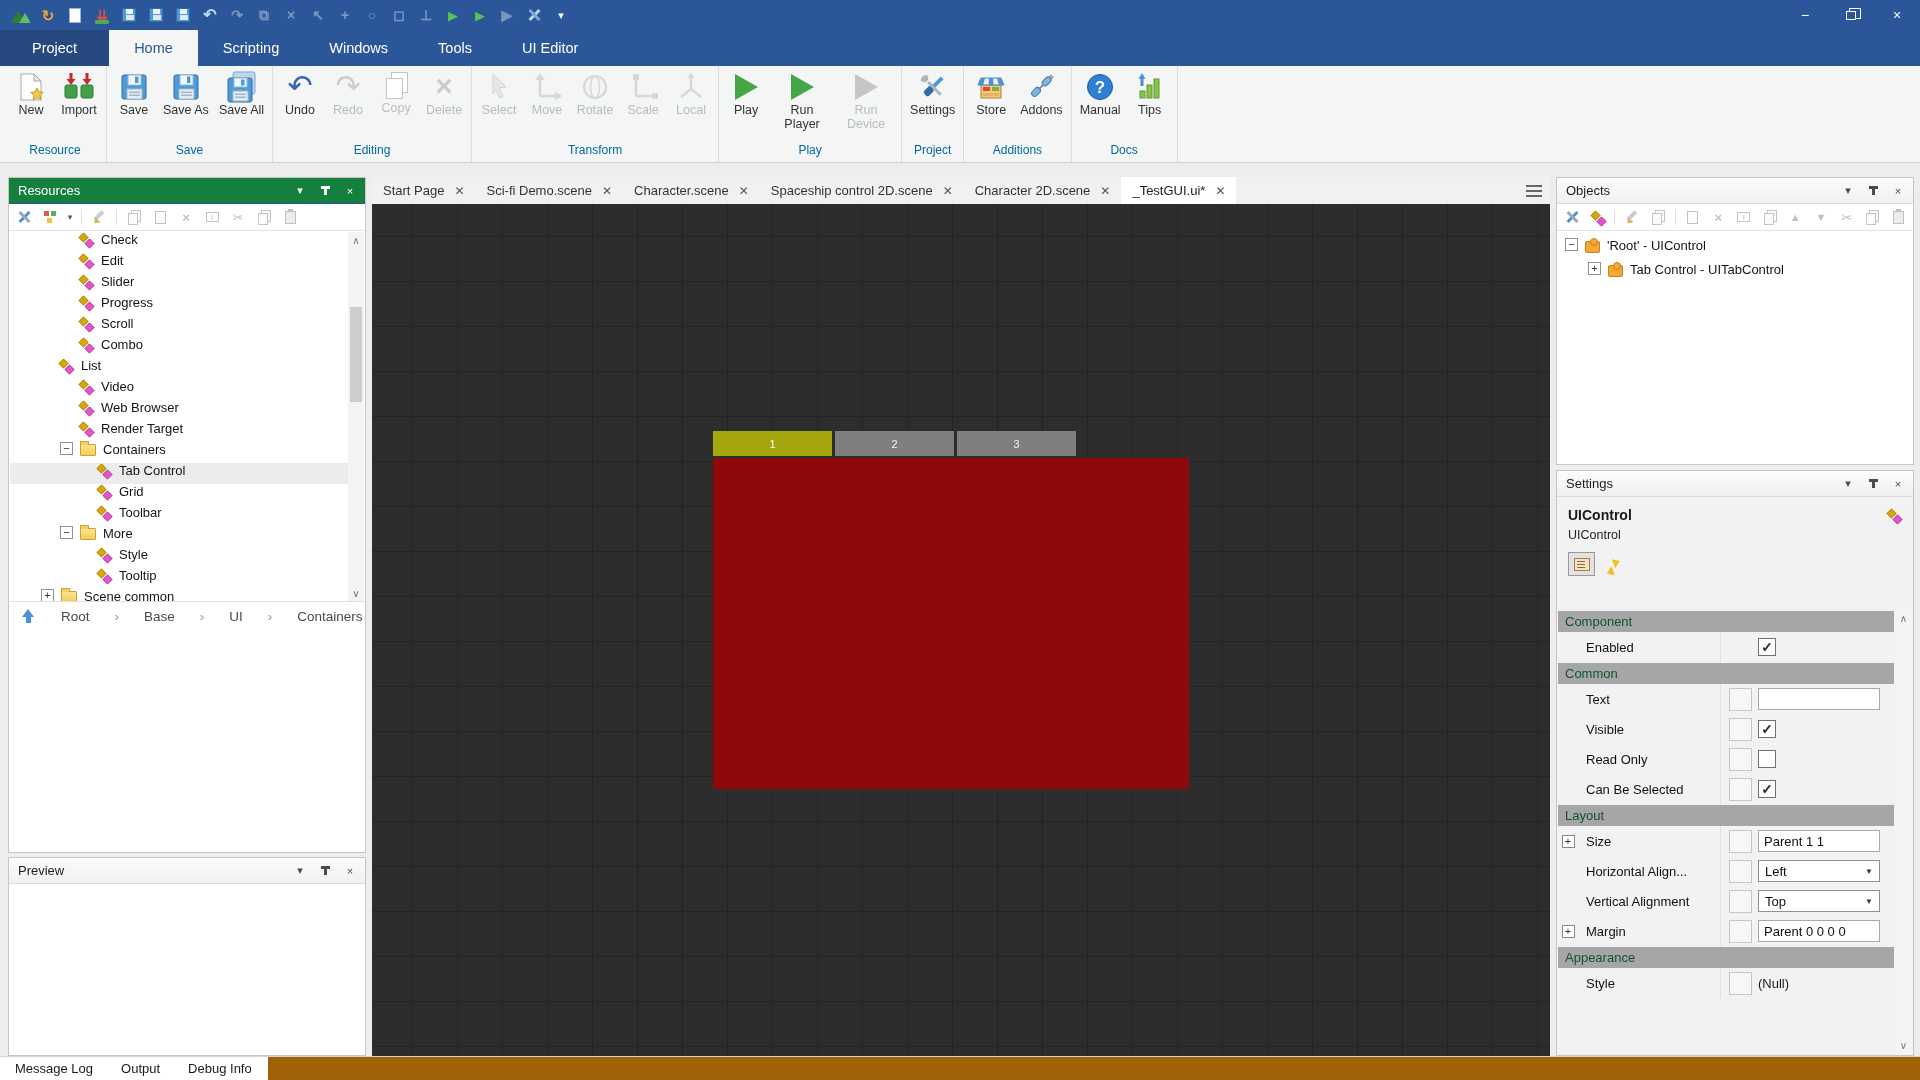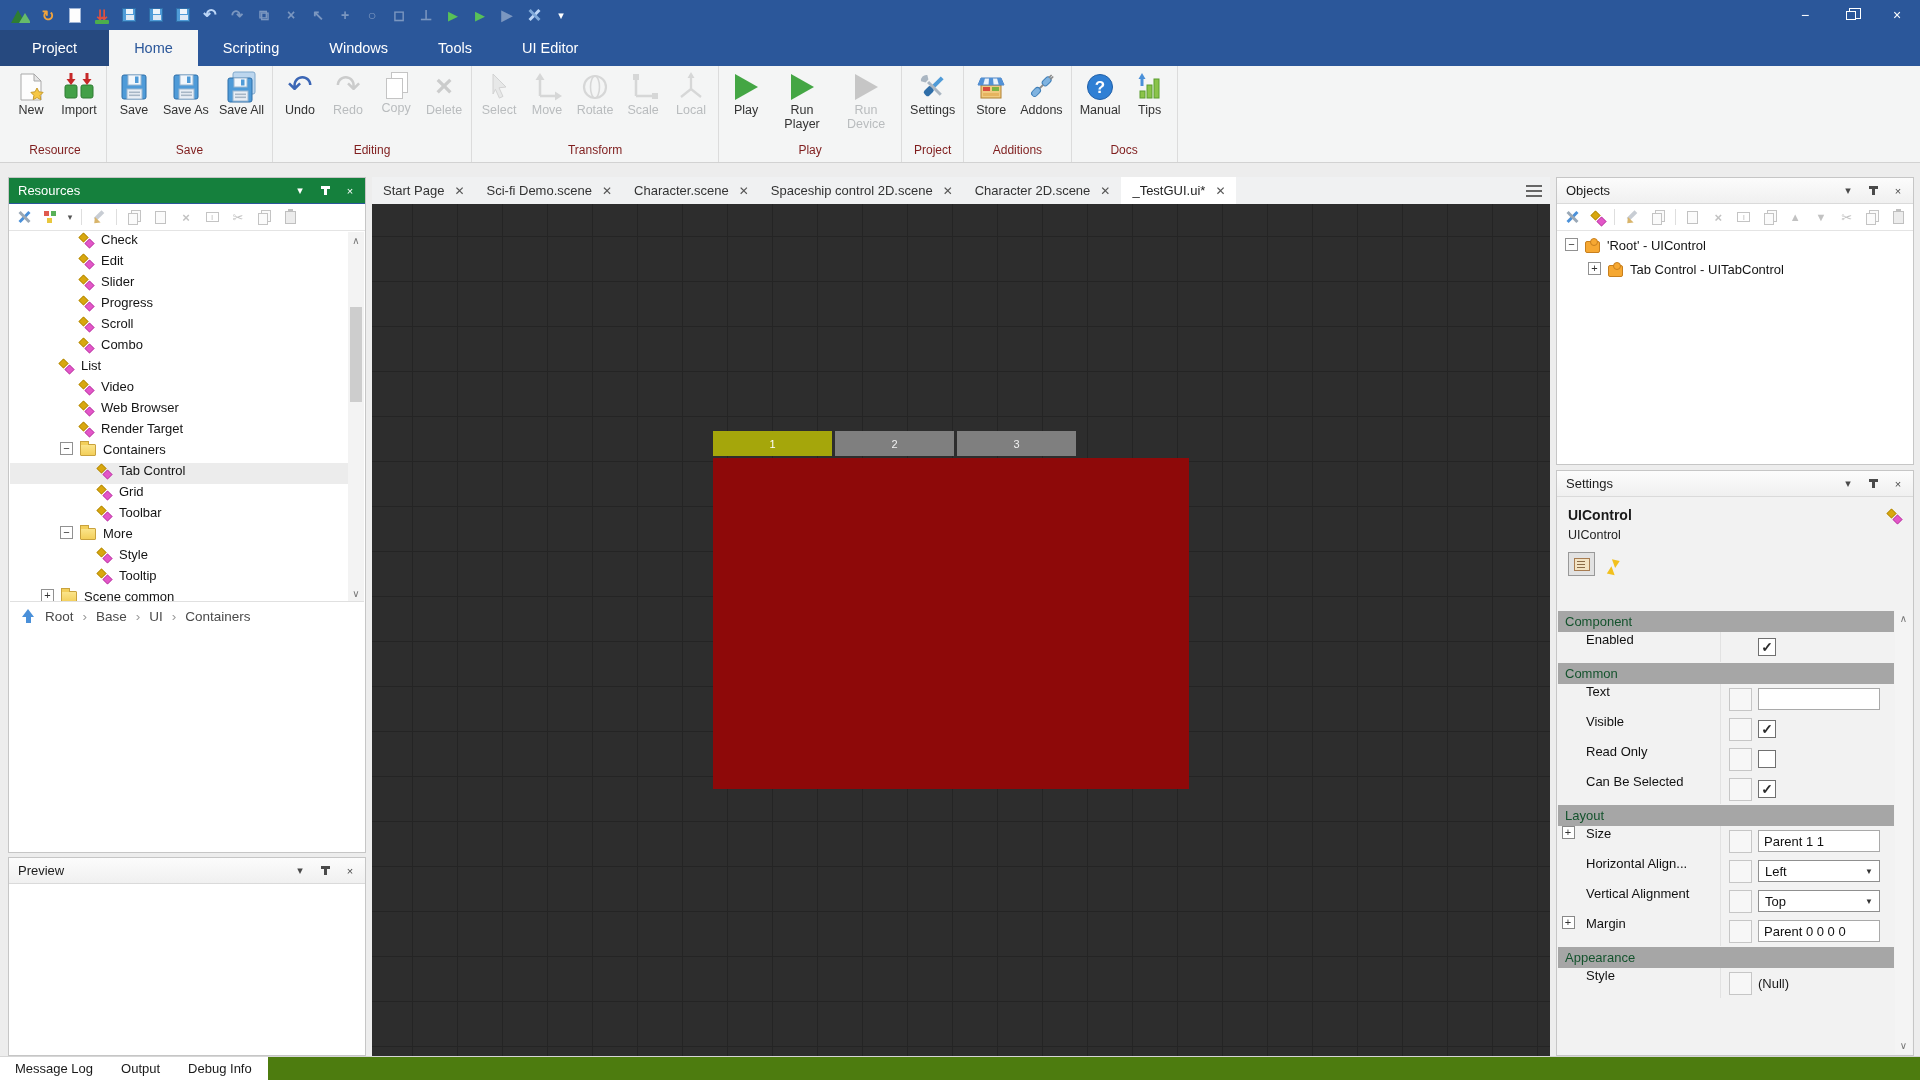--- a/index.html
+++ b/index.html
@@ -42,21 +42,21 @@
 
   
   .ribbon{position:absolute;left:0;top:66px;width:1920px;height:97px;background:#f4f5f5;border-bottom:1px solid #d2d2d2;display:flex;align-items:stretch;padding-left:4px}
   .rgroup{display:flex;flex-direction:column;border-right:1px solid #dcdcdc;padding:1px 3px 0}
   .rbtns{flex:1;display:flex;align-items:stretch}
   .rbtn{min-width:48px;padding:4px 5px 0;display:flex;flex-direction:column;align-items:center;font-size:12.5px;color:#333;line-height:1.15}
   .rbtn .lab{margin-top:0;text-align:center;max-width:54px}
   .rbtn.dis{color:#b9bcbe}
   .rbtn.dis svg,.rbtn.dis .gi{opacity:.45;filter:grayscale(1)}
   .gi{font-size:30px;line-height:30px;height:32px;display:block}
-  .gname{height:19px;text-align:center;color:#7f1d1d;font-size:12px}
+  .gname{height:19px;text-align:center;color:#0369a1;font-size:12px}
   .play-tri{width:0;height:0;border-left:23px solid #44a644;border-top:13px solid transparent;border-bottom:13px solid transparent;margin:3px 0}
   .play-tri.gray{border-left-color:#c6c6c6}
   .gi-pages{width:26px;height:30px;position:relative;display:block}
   .gi-pages::before,.gi-pages::after{content:"";position:absolute;width:15px;height:19px;background:#fff;border:1px solid #c4c4c4}
   .gi-pages::before{left:8px;top:1px}.gi-pages::after{left:3px;top:7px}
 
   
   .panel{position:absolute;background:#fff;border:1px solid #c6c6c6}
   .phead{height:26px;display:flex;align-items:center;padding:0 7px 0 9px;background:linear-gradient(#fcfcfc,#f0f0f0);border-bottom:1px solid #dadada;color:#1c1c1c;font-size:13px}
   .phead.focused{background:#15803d;color:#fff;border-bottom-color:#2b579a}
@@ -94,21 +94,21 @@
   .ic-item::before{content:"";position:absolute;left:1px;top:1px;width:7px;height:7px;background:#d8a70f;border:1px solid #a87f07;transform:rotate(45deg) scale(.8)}
   .ic-item::after{content:"";position:absolute;left:7px;top:7px;width:7px;height:7px;background:#e356c8;border:1px solid #b03a9c;transform:rotate(45deg) scale(.8)}
   .ic-folder{width:16px;height:12px;background:linear-gradient(#fbe48a,#f3cf5a);border:1px solid #c9a23d;border-radius:1px;position:relative;flex:none;margin-top:2px}
   .ic-folder::before{content:"";position:absolute;left:-1px;top:-4px;width:7px;height:3px;background:#f3cf5a;border:1px solid #c9a23d;border-bottom:none}
   .ic-puzzle{width:15px;height:12px;background:#f6a832;border:1px solid #c87f1d;border-radius:2px;position:relative;flex:none;margin-top:3px}
   .ic-puzzle::before{content:"";position:absolute;left:4px;top:-4px;width:6px;height:6px;border-radius:50%;background:#f6a832;border:1px solid #c87f1d}
   .vscroll{position:absolute;right:1px;width:16px;background:#f3f3f3;display:flex;flex-direction:column;align-items:center;color:#777;font-size:10px}
   .vthumb{width:12px;background:#cdcdcd;border-radius:0}
 
   
-  .bcrumb{position:absolute;left:1px;right:1px;height:30px;border-top:1px solid #e0e0e0;background:#fff;display:flex;align-items:center;gap:9px;padding-left:11px;font-size:13.5px;color:#4a4a4a}
+  .bcrumb{position:absolute;left:1px;right:1px;height:30px;border-top:1px solid #e0e0e0;background:#fff;display:flex;align-items:center;gap:25px;padding-left:11px;font-size:13.5px;color:#4a4a4a}
   .bsep{color:#999}
   .up-arrow{width:15px;height:15px;position:relative}
   .up-arrow::before{content:"";position:absolute;left:1px;top:0;border-left:6.5px solid transparent;border-right:6.5px solid transparent;border-bottom:8px solid #4a90d9}
   .up-arrow::after{content:"";position:absolute;left:5px;top:7px;width:5px;height:7px;background:#4a90d9}
 
   
   .tabstrip{position:absolute;left:372px;top:177px;width:1178px;height:27px;background:#f0f1f2;display:flex;align-items:stretch}
   .dtab{display:flex;align-items:center;gap:10px;padding:0 11px;font-size:13px;color:#333}
   .dtab.active{background:#fff;color:#222}
   .dclose{font-size:12px;color:#555}
@@ -129,35 +129,35 @@
   .ssub{padding:5px 10px 0;font-size:12.5px;color:#222}
   .stabs{display:flex;gap:6px;padding:10px 10px 7px}
   .stab{width:27px;height:24px;display:flex;align-items:center;justify-content:center;border:1px solid transparent}
   .stab.sel{background:#e2e2e2;border-color:#999}
   .ic-props{width:16px;height:13px;background:#f3e3c3;border:1px solid #a77c52;position:relative}
   .ic-props::before{content:"";position:absolute;left:2px;top:2px;width:8px;height:1.5px;background:#8a6a46;box-shadow:0 3px 0 #8a6a46,0 6px 0 #8a6a46}
   .ic-bolt{width:0;height:0;border-left:5px solid transparent;border-right:3px solid transparent;border-top:8px solid #f2c01d;position:relative;transform:rotate(12deg)}
   .ic-bolt::after{content:"";position:absolute;left:-7px;top:-1px;border-left:3px solid transparent;border-right:5px solid transparent;border-bottom:8px solid #f2c01d}
   .pgrid{position:absolute;left:0;right:18px;top:112px;bottom:0}
   .pcat{height:21px;background:#a6a6a6;color:#14532d;display:flex;align-items:center;padding-left:7px;margin-top:1px}
-  .prow{height:30px;display:flex;}
+  .prow{height:30px;display:flex;align-items:center}
   .pexp{width:20px;display:flex;justify-content:center;flex:none}
   .expbox{width:13px;height:13px;border:1px solid #888;background:#fff;font-size:11px;line-height:10px;text-align:center;color:#333}
   .plab{flex:0 0 142px;padding-left:8px;white-space:nowrap;overflow:hidden;color:#111}
   .pctl{flex:1;display:flex;align-items:center;gap:6px;align-self:stretch;border-left:1px solid #e2e2e2;padding-left:8px}
   .rst{width:23px;height:23px;border:1px solid #c6c6c6;background:#f7f7f7;flex:none}
   .rst.empty{border-color:transparent;background:transparent}
   .pinput{width:122px;height:22px;border:1px solid #a9a9a9;background:#fff;font-size:13px;padding:0 5px;font-family:"Liberation Sans",sans-serif;color:#111}
   .pselect{width:122px;height:22px;border:1px solid #8f8f8f;background:#fff;display:flex;align-items:center;justify-content:space-between;padding:0 6px;font-size:13px;color:#111}
   .ddv{font-size:8px;color:#333}
   .pcheck{width:18px;height:18px;border:1px solid #707070;background:#fff;display:flex;align-items:center;justify-content:center;font-size:14px;color:#2b2b2b;font-weight:bold}
   .sscroll{position:absolute;right:0;top:112px;bottom:0;width:17px;background:#f4f4f4;display:flex;flex-direction:column;align-items:center;justify-content:space-between;padding:3px 0;color:#777;font-size:10px}
 
   
-  .statusbar{position:absolute;left:0;bottom:0;width:1920px;height:24px;background:#4d7c0f;border-top:1px solid #d6d6d6;display:flex;align-items:stretch}
+  .statusbar{position:absolute;left:0;bottom:0;width:1920px;height:24px;background:#a16207;border-top:1px solid #d6d6d6;display:flex;align-items:stretch}
   .status-left{background:#fff;display:flex;align-items:center;padding:0 16px 0 15px;gap:28px;font-size:13px;color:#1a1a1a}
 </style>
 </head>
 <body>
 
 <div class="titlebar">
   <div class="qat">
     <span class="qi qi-logo"></span>
     <span class="qi qi-sync">↻</span>
     <span class="qi">

